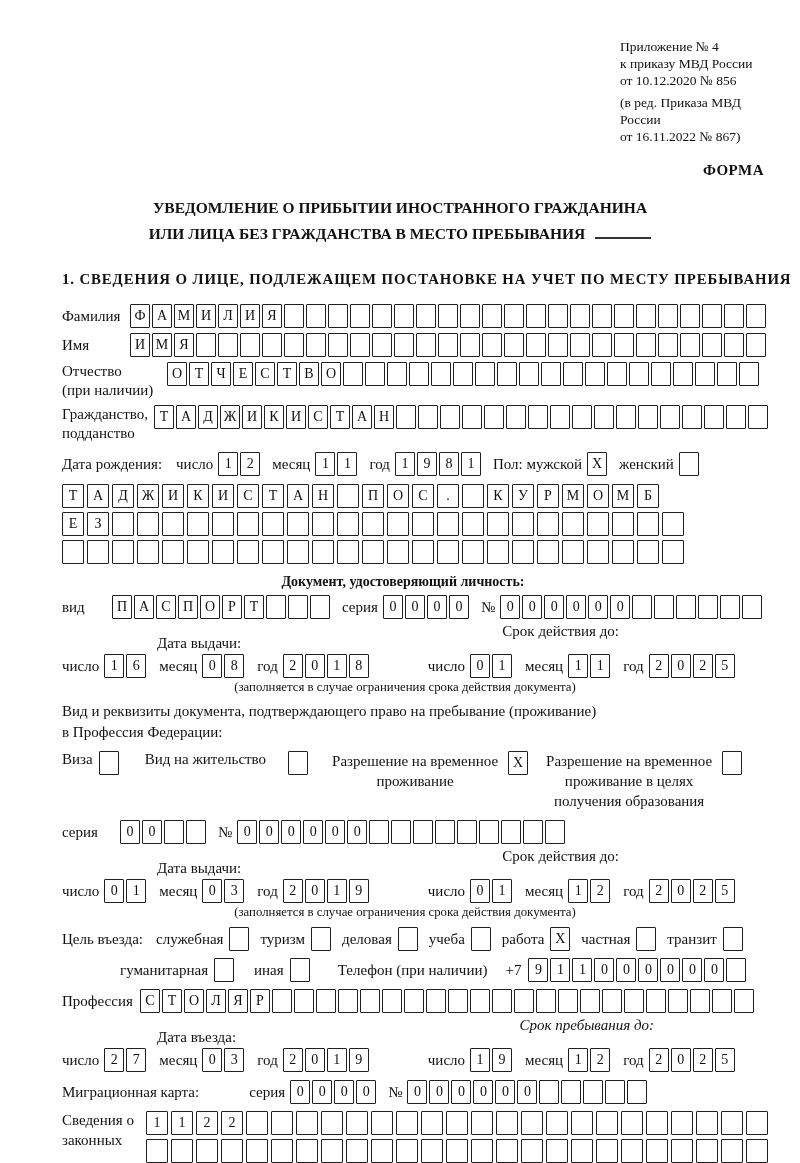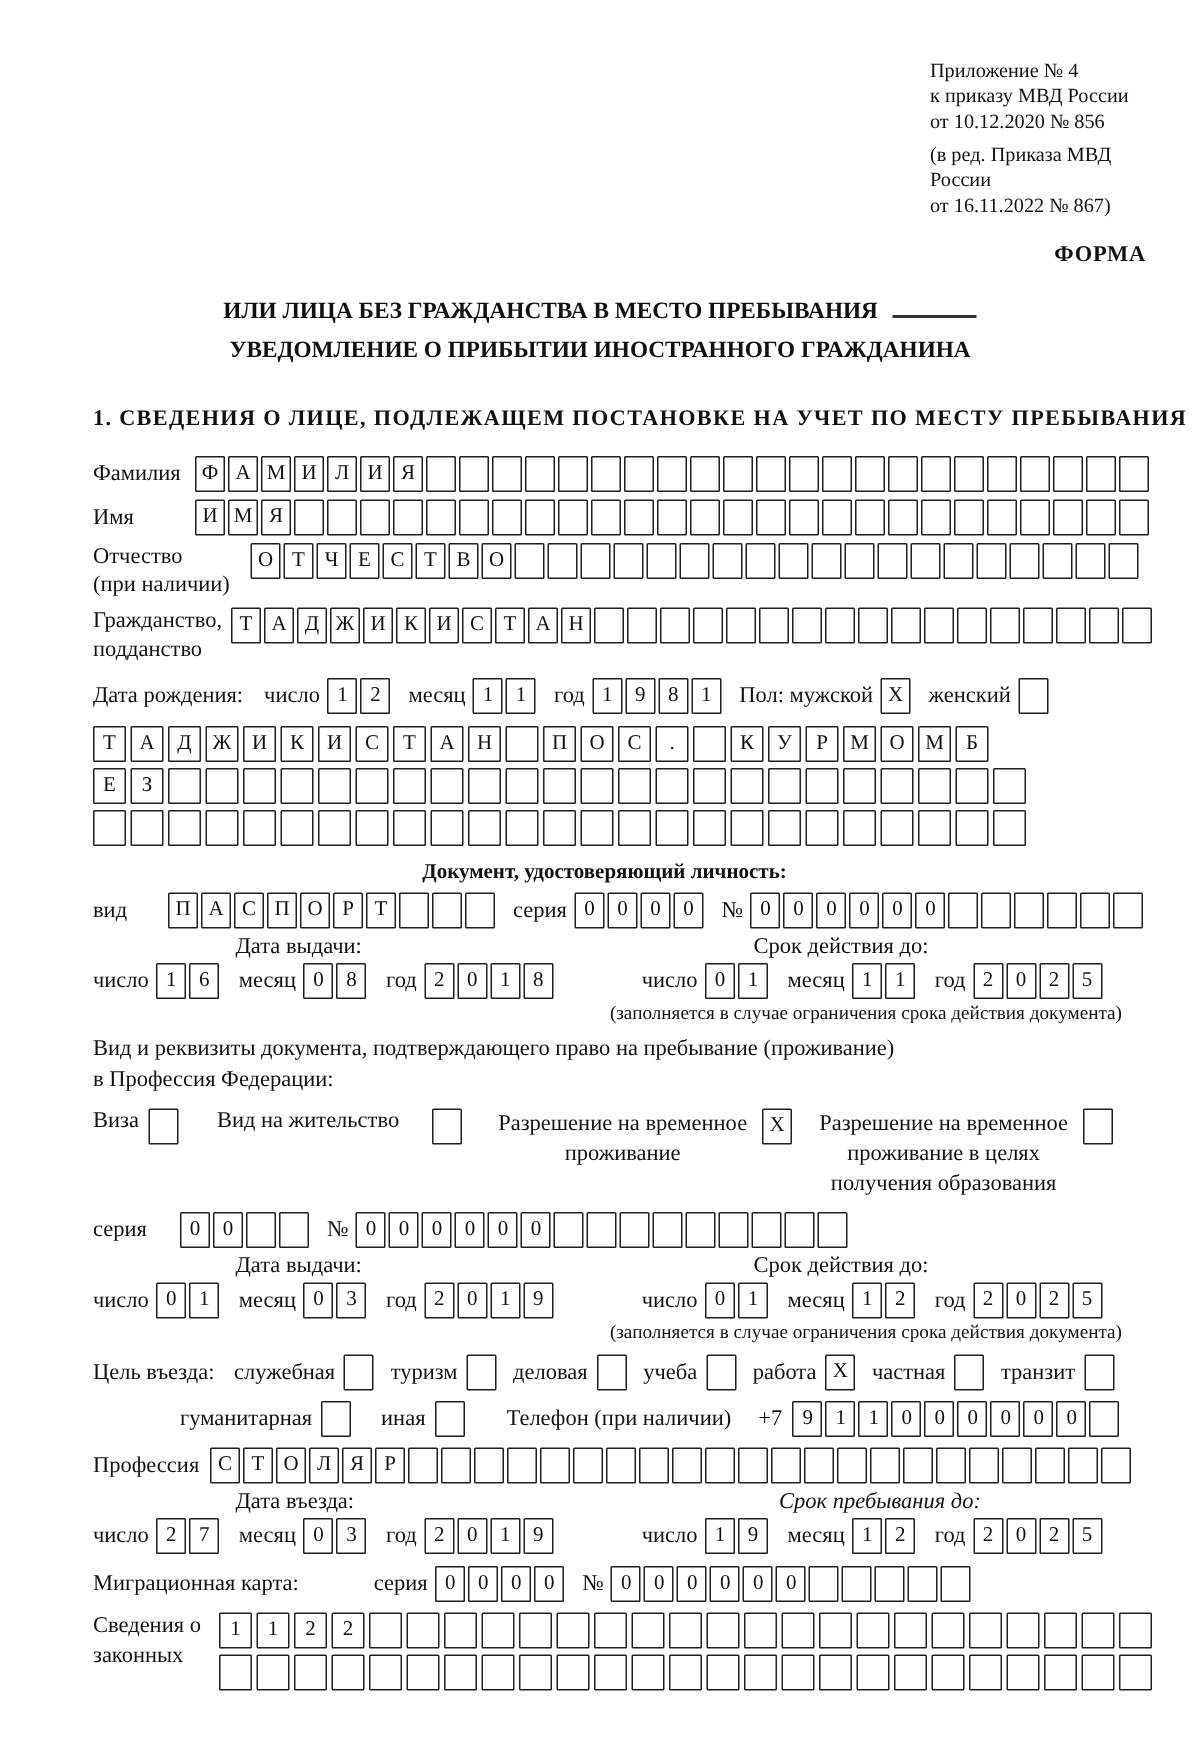--- a/index.html
+++ b/index.html
@@ -44,28 +44,28 @@
   .two, .multi { display:flex; flex-direction:column; line-height:19px; }
   .col { display:flex; flex-direction:column; }
   .col .boxes { margin-bottom:4px; }
 
   .dlab { margin:0 5px 0 10px; }
   .lab { margin-right:4px; }
   .center-head { margin-top:6px; text-align:center; padding-right:30px;
                  font-weight:bold; font-size:14px; }
 
   .dhead { display:flex; margin-top:4px; }
-  .dhead .h1 { margin-left:95px; }
+  .dhead .h1 { margin-left:95px;margin-top:12px; }
   .dhead .h2 { margin-left:auto; margin-right:155px; }
   .dvals { display:flex; align-items:center; margin-top:2px; }
   .dgroup { display:inline-flex; align-items:center; }
   .dgroup .dg-lab { margin-right:5px; }
   .dgroup .boxes { margin-right:11px; }
   .dgroup.rgt { margin-left:46px; }
-  .note { margin-top:2px; text-align:right; padding-right:26px;
+  .note { margin-top:2px; text-align:center; padding-right:26px;
           font-size:12.8px; }
 
   .intro { margin-top:6px; line-height:21px; }
 
   .visa-row { display:flex; align-items:flex-start; margin-top:8px; }
   .visa-row .vopt { display:flex; align-items:flex-start; }
   .visa-row .vlines { display:flex; flex-direction:column; text-align:center;
                       line-height:20px; }
   .visa-row .boxes { margin-left:10px; margin-top:0; }
 
@@ -89,22 +89,22 @@
     <div>Приложение № 4</div>
     <div>к приказу МВД России</div>
     <div>от 10.12.2020 № 856</div>
     <div class="ed">(в ред. Приказа МВД России</div>
     <div>от 16.11.2022 № 867)</div>
   </div>
 
   <div class="forma">ФОРМА</div>
 
   <div class="title">
+    <div>УВЕДОМЛЕНИЕ О ПРИБЫТИИ ИНОСТРАННОГО ГРАЖДАНИНА</div>
     <div><span>ИЛИ ЛИЦА БЕЗ ГРАЖДАНСТВА В МЕСТО ПРЕБЫВАНИЯ</span><span class="blank"></span></div>
-    <div>УВЕДОМЛЕНИЕ О ПРИБЫТИИ ИНОСТРАННОГО ГРАЖДАНИНА</div>
   </div>
 
   <div class="sec1">1. СВЕДЕНИЯ О ЛИЦЕ, ПОДЛЕЖАЩЕМ ПОСТАНОВКЕ НА УЧЕТ ПО МЕСТУ ПРЕБЫВАНИЯ</div>
 
   <div class="frow" style="margin-top:16px;">
     <span class="flabel w68">Фамилия</span>
     <span class="boxes">
         <span class="cell">Ф</span>
         <span class="cell">А</span>
         <span class="cell">М</span>

